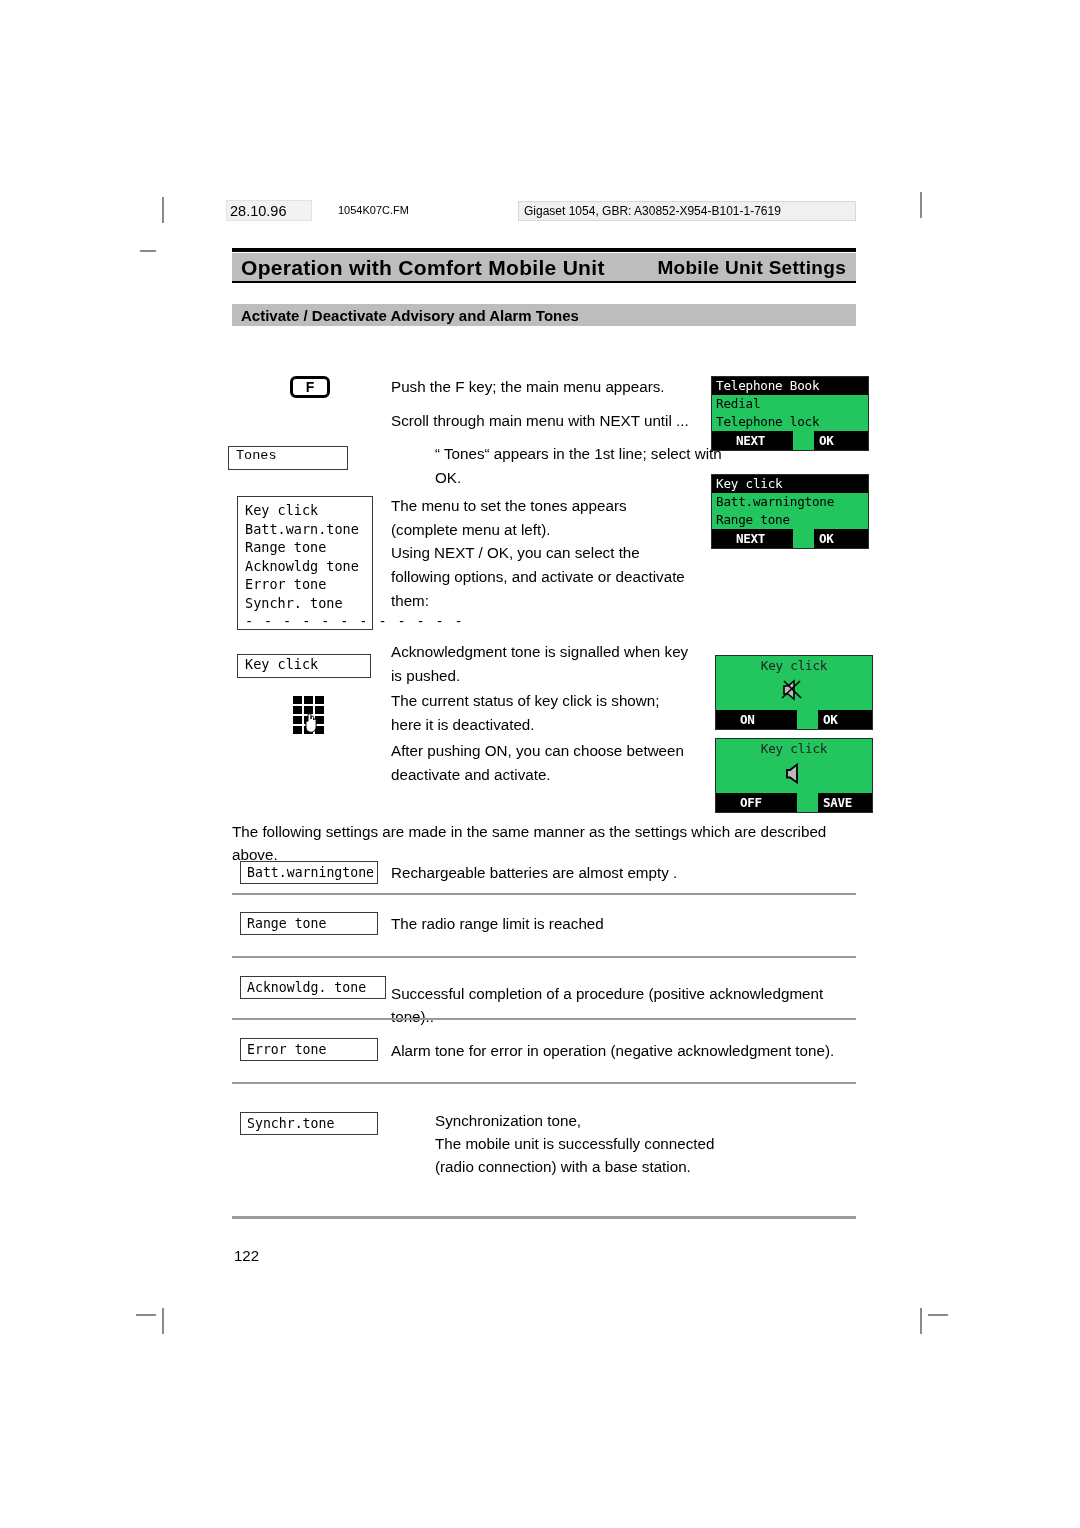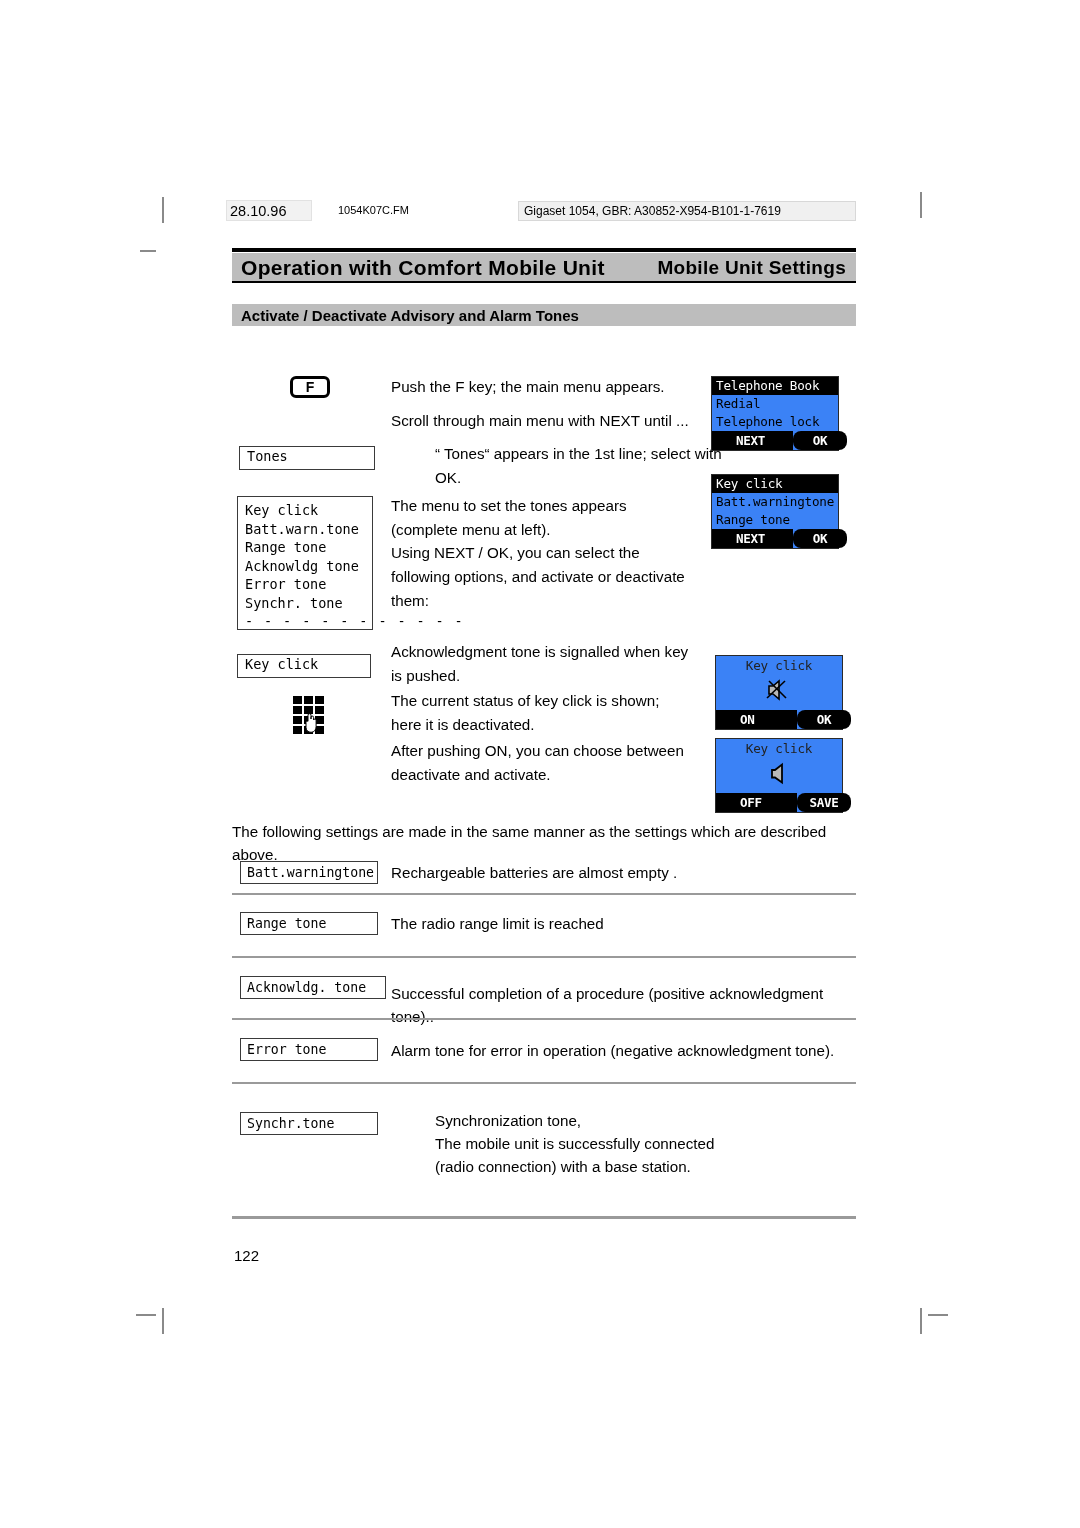--- a/index.html
+++ b/index.html
@@ -200,22 +200,22 @@
     position: absolute;
     left: 11px;
     top: 16px;
     width: 15px;
     height: 21px;
   }
 
   
   .lcd {
     position: absolute;
-    width: 128px;
-    background: #3b82f6;
+    width: 158px;
+    background: #22c55e;
     border: 1.5px solid #2a2a2a;
     box-sizing: border-box;
     font-family: "DejaVu Sans Mono", monospace;
     font-size: 12.6px;
   }
   .lcd .titlebar {
     background: #000;
     color: #fff;
     height: 18px;
     line-height: 18px;
@@ -253,21 +253,21 @@
     background: #000;
     color: #fff;
     font-size: 12.6px;
     line-height: 19px;
     padding: 0 5px;
     font-weight: bold;
     letter-spacing: -0.3px;
     white-space: nowrap;
   }
   .lcd .soft.wide-l { min-width: 52px; padding-left: 24px; }
-  .lcd .soft.wide-r { min-width: 44px; text-align: center; border-radius: 8px; }
+  .lcd .soft.wide-r { min-width: 44px; text-align: left; }
 
   
   .rowbox {
     position: absolute;
     border: 1.5px solid #3a3a3a;
     background: #fff;
     box-sizing: border-box;
     height: 23px;
     font-family: "DejaVu Sans Mono", monospace;
     font-size: 13.2px;
@@ -341,21 +341,21 @@
 
 <div class="para" style="top:375px;">Push the F key; the main menu appears.</div>
 <div class="para" style="top:409px;">Scroll through main menu with NEXT until ...</div>
 <div class="para" style="top:442px;margin-left:44px;">“ Tones“ appears in the 1st line; select with OK.</div>
 <div class="para" style="top:494px;">The menu to set the tones  appears (complete menu at left).</div>
 <div class="para" style="top:541px;">Using NEXT / OK, you can select the following options, and activate or deactivate them:</div>
 <div class="para" style="top:640px;">Acknowledgment tone is signalled when key is pushed.</div>
 <div class="para" style="top:689px;">The current status of key click is shown; here it is deactivated.</div>
 <div class="para" style="top:739px;">After pushing ON, you can choose between deactivate and activate.</div>
 
-<div class="lbox" style="left:239px; top:446px; width:136px; height:24px;">
+<div class="lbox" style="left:228px; top:446px; width:120px; height:24px;font-family:Liberation Mono, monospace;">
   <div class="ln">Tones</div>
 </div>
 
 <div class="lbox" style="left:237px; top:496px; width:136px; height:134px; padding-top:4px;">
   <div class="ln">Key click</div>
   <div class="ln">Batt.warn.tone</div>
   <div class="ln">Range tone</div>
   <div class="ln">Acknowldg tone</div>
   <div class="ln">Error tone</div>
   <div class="ln">Synchr. tone</div>

